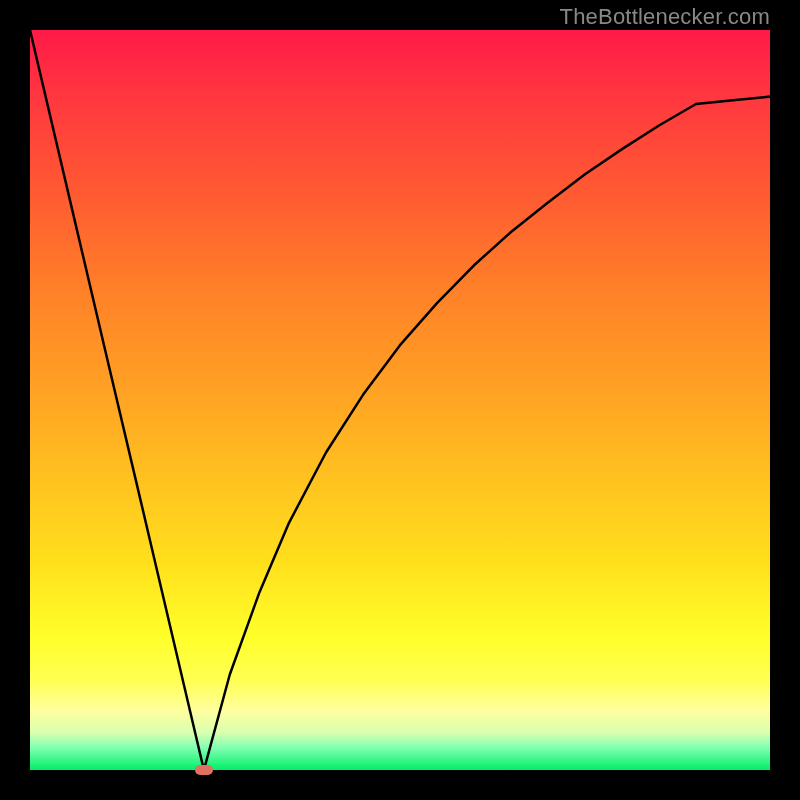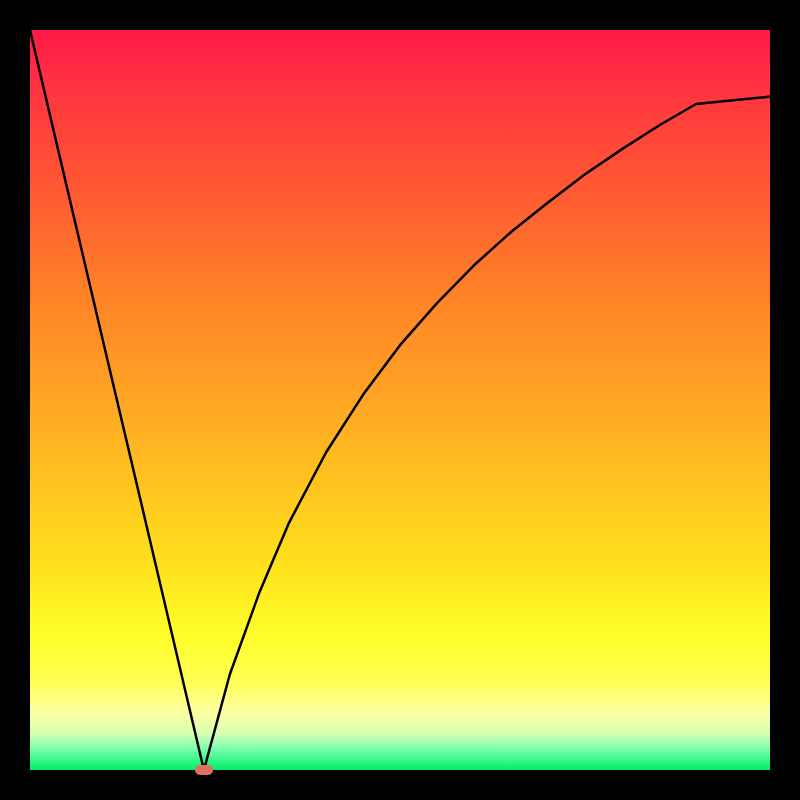--- a/index.html
+++ b/index.html
@@ -61,20 +61,21 @@
     height: 10px;
     border-radius: 5px;
     background: #e07060;
     transform: translate(-50%, -50%);
   }
 </style>
 </head>
 <body>
 <div class="frame">
 
+  <div class="watermark">TheBottlenecker.com</div>
 
   <div class="plot">
     <svg class="curve" width="740" height="740" viewBox="0 0 740 740">
       <path id="curve-path" fill="none" stroke="#000" stroke-width="2.5" stroke-linejoin="round" stroke-linecap="round" d="M0.0 0.0 L37.0 157.6 L74.0 315.2 L111.0 472.1 L148.0 629.7 L173.9 740.0 L199.8 644.5 L229.4 562.4 L259.0 492.8 L296.0 422.5 L333.0 364.8 L370.0 315.2 L407.0 273.1 L444.0 235.3 L481.0 202.0 L518.0 172.4 L555.0 144.3 L592.0 119.1 L629.0 95.5 L666.0 74.0 L703.0 70.3 L740.0 66.6"></path>
     </svg>
     <div id="vertex-dot" class="dot" style="left: 173.9px; top: 740px; background: rgb(224, 112, 96);"></div>
   </div>
 
 </div>
 

